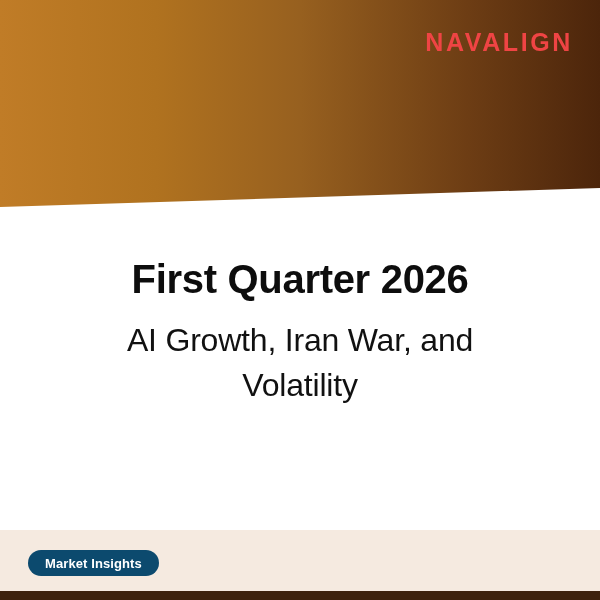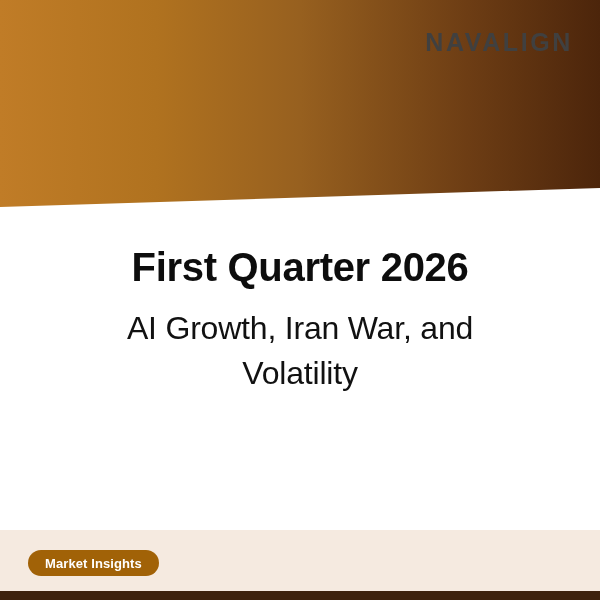--- a/index.html
+++ b/index.html
@@ -34,41 +34,41 @@
     background: linear-gradient(90deg, #c07c27 0%, #b0721f 26%, #97601f 50%, #6d3d14 78%, #4c250b 100%);
     -webkit-clip-path: polygon(0 0, 100% 0, 100% 188px, 0 207px);
     clip-path: polygon(0 0, 100% 0, 100% 188px, 0 207px);
     z-index: 1;
   }
 
   .brand-logo {
     position: absolute;
     top: 30px;
     right: 27px;
-    color: #404040;
+    color: #ef4444;
     font-size: 25px;
     font-weight: bold;
     letter-spacing: 2.6px;
     line-height: 1;
     white-space: nowrap;
     z-index: 3;
   }
 
   
   .content {
     position: absolute;
     top: 240px;
     left: 0;
     width: 600px;
     z-index: 2;
     text-align: center;
   }
 
   .slide-title {
-    margin: 4px;
+    margin: 16px;
     padding: 0 40px;
     font-size: 40px;
     font-weight: bold;
     color: #0d0d0d;
     letter-spacing: -0.3px;
     line-height: 1.15;
   }
 
   .slide-subtitle {
     margin: 16px auto 0 auto;
@@ -94,21 +94,21 @@
 
   .footer-badge {
     position: absolute;
     left: 28px;
     top: 20px;
     height: 26px;
     padding: 0 17px;
     display: inline-flex;
     align-items: center;
     justify-content: center;
-    background: #a16207;
+    background: #0c4a6e;
     color: #ffffff;
     border-radius: 13px;
     font-size: 13px;
     font-weight: bold;
     letter-spacing: 0.1px;
     white-space: nowrap;
   }
 
   .footer-rule {
     position: absolute;

